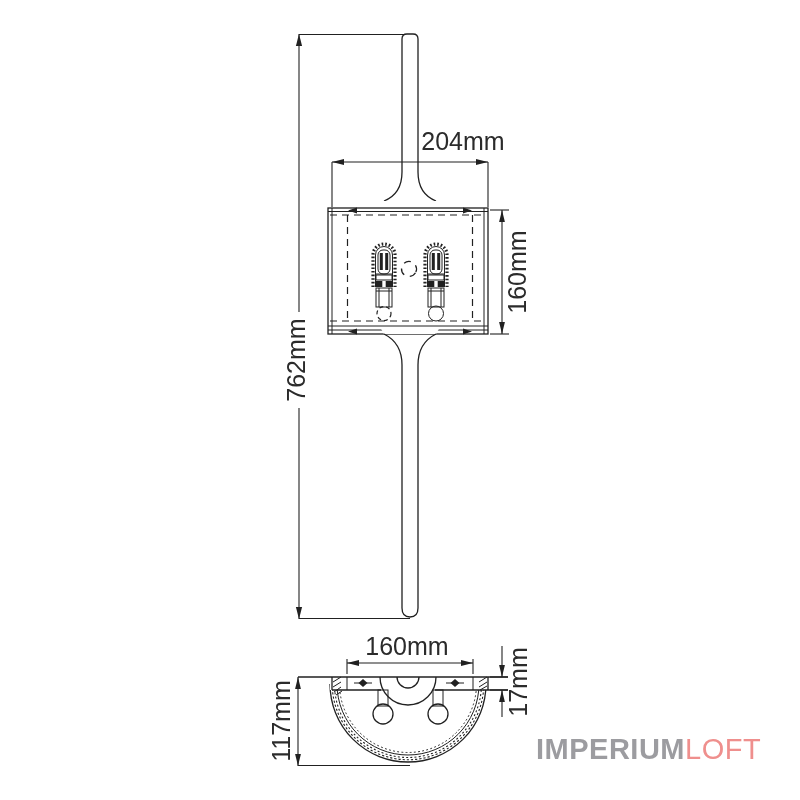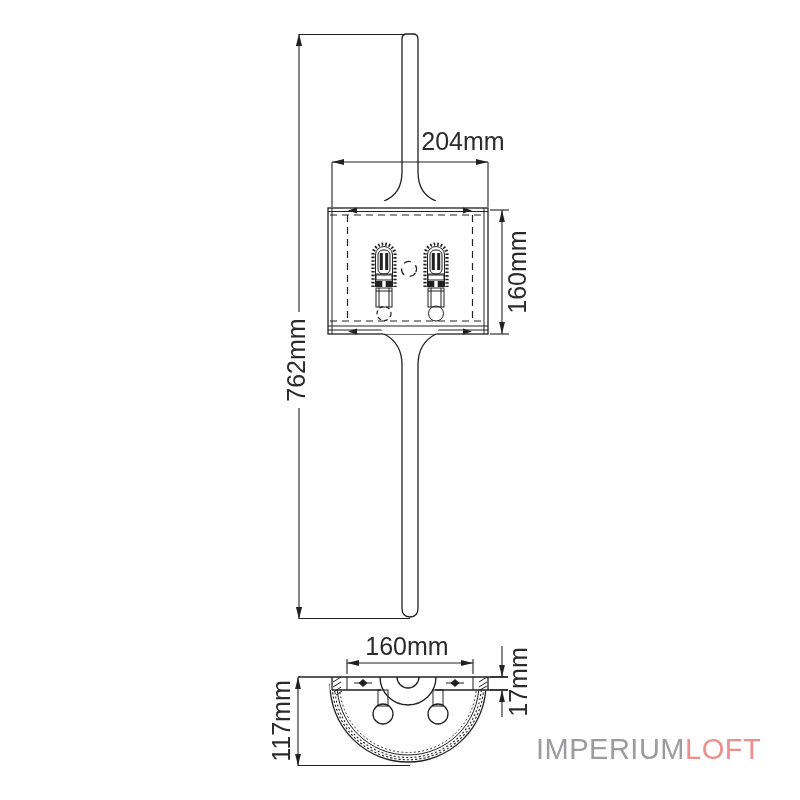--- a/index.html
+++ b/index.html
@@ -10,21 +10,21 @@
   .thin{stroke:var(--line);stroke-width:1;fill:none;}
   .dash{stroke:var(--line);stroke-width:1.2;fill:none;stroke-dasharray:7 5;}
   .dot{stroke:var(--line);fill:none;}
   .dim{stroke:var(--line);stroke-width:1.1;fill:none;}
   .arr{fill:var(--line);stroke:none;}
   .blk{fill:var(--line);stroke:none;}
   .wfill{fill:#fff;stroke:none;}
   .dim-text{font-family:"Liberation Sans",sans-serif;font-size:25px;fill:#2b2b2b;}
   .logo{position:absolute;left:536px;top:733px;font-size:29px;letter-spacing:.5px;
         font-weight:400;white-space:nowrap;}
-  .logo .g{color:var(--logo_gray);}
+  .logo .g{color:var(--logo_gray);font-weight:bold;}
   .logo .a{color:var(--logo_accent);text-align:center;}
 </style>
 </head>
 <body>
 
 <div class="stage">
 <svg width="800" height="800" viewBox="0 0 800 800">
   <defs>
     <g id="bulb">
       <path class="dot" d="M-11,287 L-11,255 A11,11 0 0 1 11,255 L11,287" stroke-width="3.2" stroke-dasharray="1.6 2"></path>

